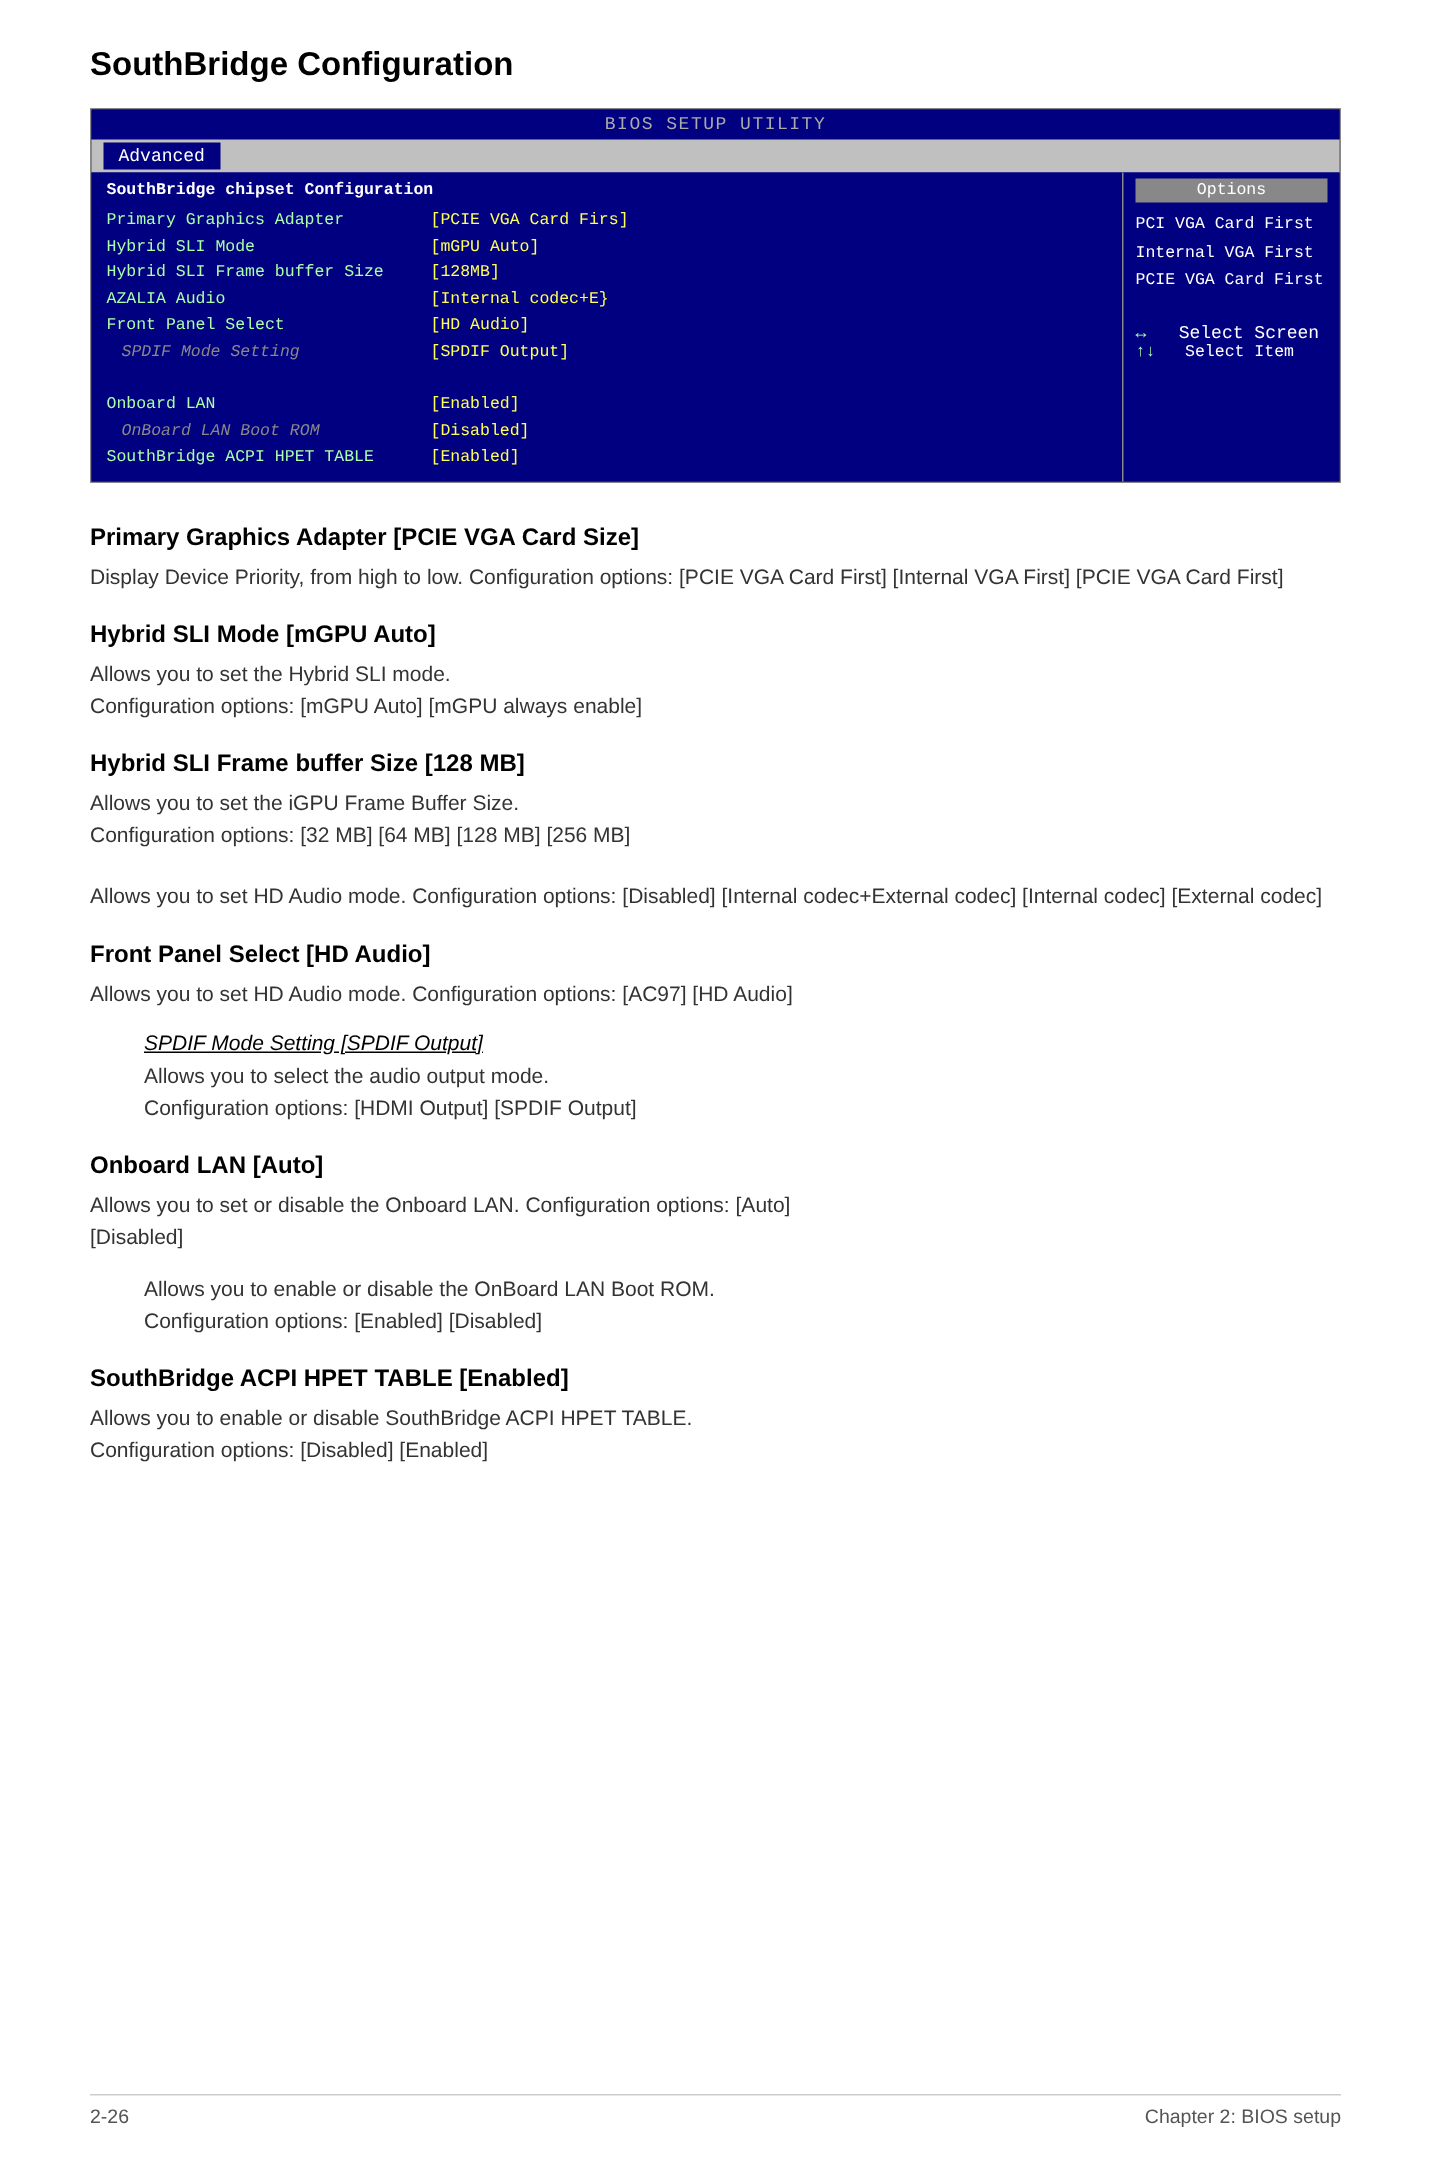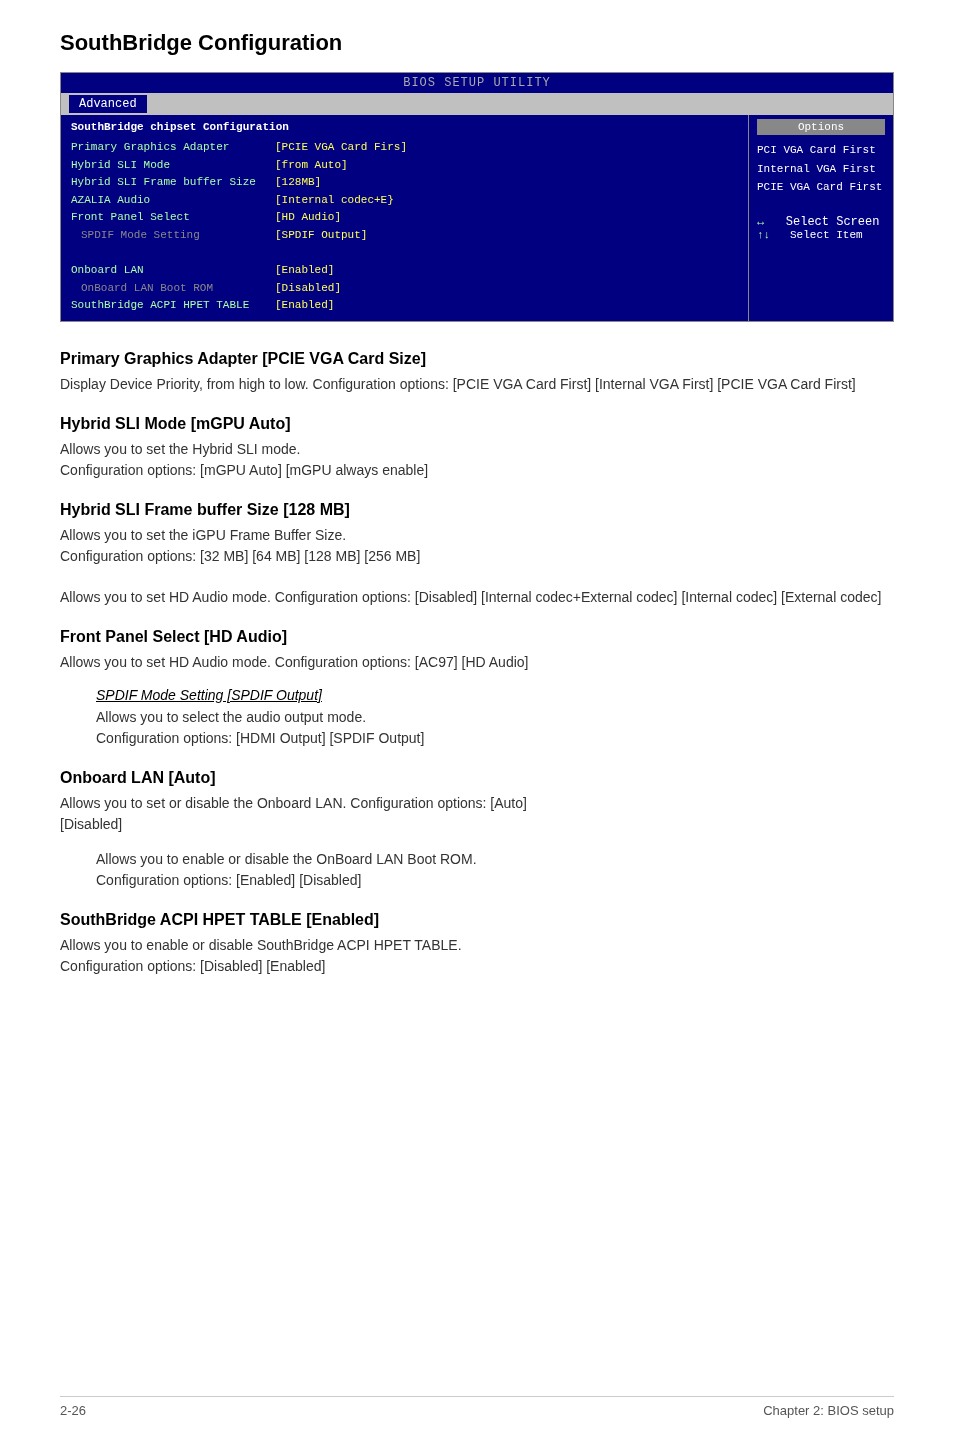--- a/index.html
+++ b/index.html
@@ -72,21 +72,21 @@
 
     .bios-section-title {
       color: #fff;
       font-weight: bold;
       font-size: 11px;
       margin-bottom: 6px;
     }
 
     .bios-rows {
       display: flex;
-      gap: 4px;
+      gap: 16px;
     }
 
     .bios-col-left {
       width: 200px;
       color: #aaffaa;
       font-size: 11px;
       line-height: 1.6;
     }
 
     .bios-col-right {
@@ -162,20 +162,21 @@
       justify-content: space-between;
       font-size: 13px;
       color: #555;
       border-top: 1px solid #ccc;
       padding-top: 6px;
     }
 
     .bios-col-left .subitem {
       padding-left: 10px;
       color: #888;
+      font-style: italic;
     }
   </style>
 </head>
 <body>
 
 <h1 class="page-title">SouthBridge Configuration</h1>
 
 <div class="bios-box">
   <div class="bios-title-bar">BIOS SETUP UTILITY</div>
   <div class="bios-tab-row">
@@ -192,21 +193,21 @@
           <div>AZALIA Audio</div>
           <div>Front Panel Select</div>
           <div class="subitem">SPDIF Mode Setting</div>
           <div>&nbsp;</div>
           <div>Onboard LAN</div>
           <div class="subitem">OnBoard LAN Boot ROM</div>
           <div>SouthBridge ACPI HPET TABLE</div>
         </div>
         <div class="bios-col-right">
           <div>[PCIE VGA Card Firs]</div>
-          <div>[from Auto]</div>
+          <div>[mGPU Auto]</div>
           <div>[128MB]</div>
           <div>[Internal codec+E}</div>
           <div>[HD Audio]</div>
           <div>[SPDIF Output]</div>
           <div>&nbsp;</div>
           <div>[Enabled]</div>
           <div>[Disabled]</div>
           <div>[Enabled]</div>
         </div>
       </div>

